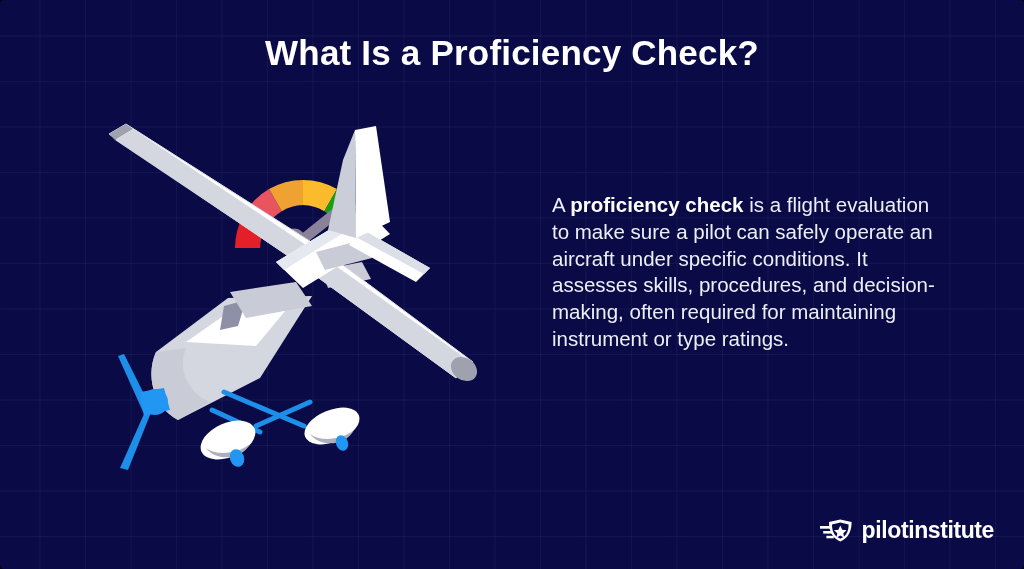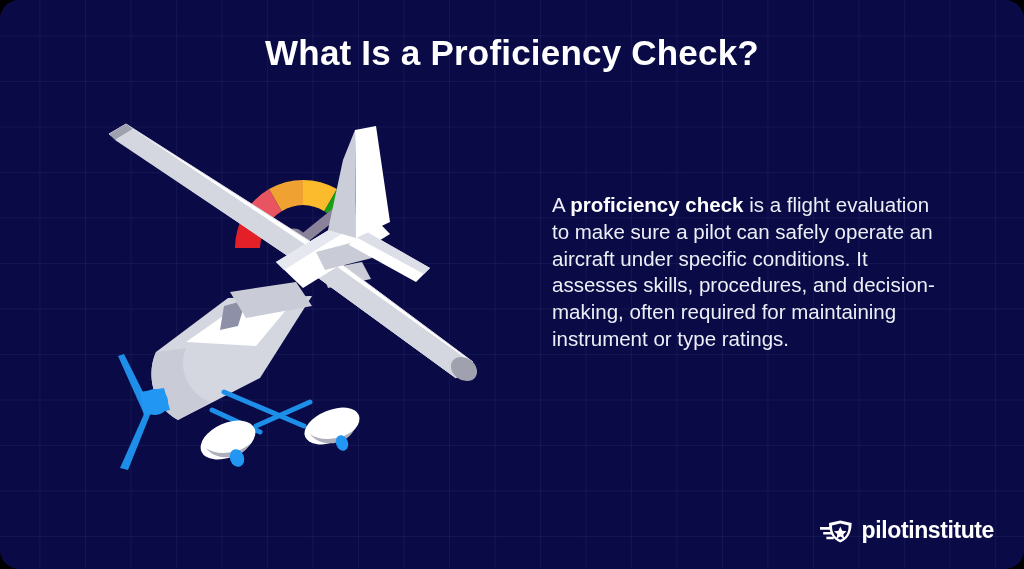--- a/index.html
+++ b/index.html
@@ -13,21 +13,21 @@
     overflow: hidden;
     font-family: "Liberation Sans", sans-serif;
   }
 
   #card {
     position: absolute;
     left: 0; top: 0;
     width: 1024px;
     height: 569px;
     background: #0A0A46;
-    border-radius: 19px;
+    border-radius: 4px;
     overflow: hidden;
   }
 
   
   #grid {
     position: absolute;
     left: 0; top: 0; right: 0; bottom: 0;
     background-image:
       linear-gradient(to right, rgba(120,140,220,0.085) 1px, transparent 1px),
       linear-gradient(to bottom, rgba(120,140,220,0.085) 1px, transparent 1px);
@@ -67,21 +67,21 @@
     line-height: 26.8px;
     font-weight: 400;
   }
   #body-text b { font-weight: bold; color: #FFFFFF; }
 
   #logo {
     position: absolute;
     right: 30px;
     bottom: 25px;
     display: flex;
-    align-items: flex-end;
+    align-items: flex-start;
     gap: 8px;
   }
   #logo-text {
     color: #FFFFFF;
     font-size: 23px;
     font-weight: bold;
     letter-spacing: -0.4px;
   }
 </style>
 </head>

